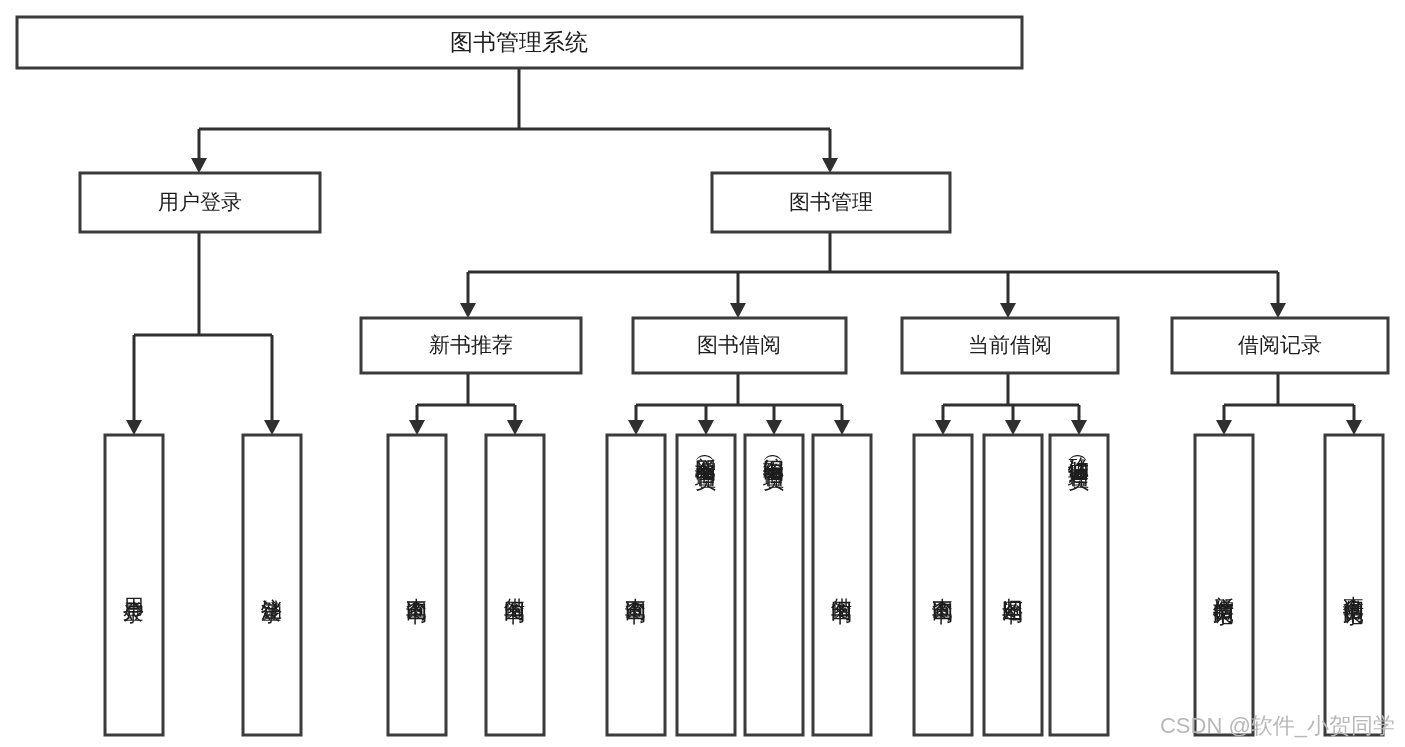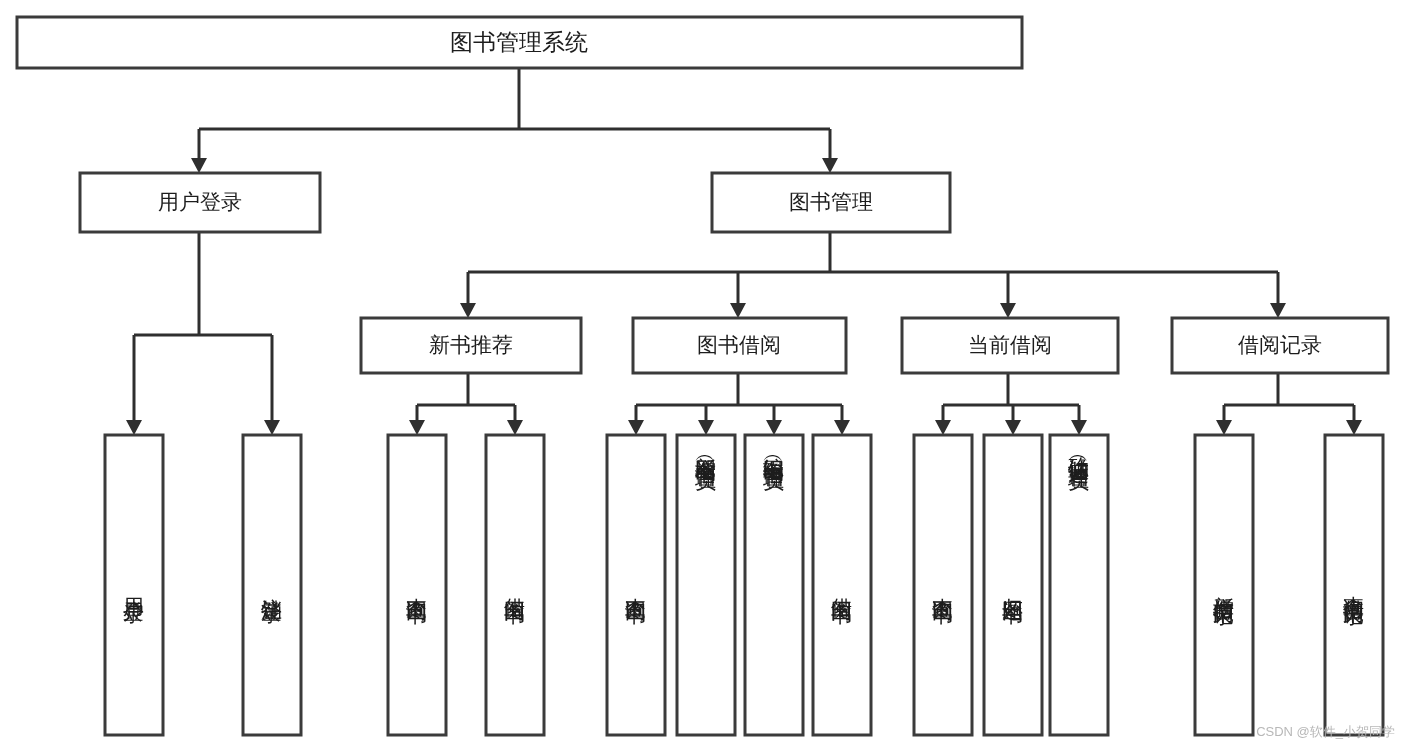--- a/index.html
+++ b/index.html
@@ -62,21 +62,21 @@
     color: #1d1d1d;
     white-space: nowrap;
     text-align: center;
     pointer-events: none;
   }
   .watermark {
     position: absolute;
     right: 10px;
     bottom: 6px;
     font-family: "Liberation Sans", "DejaVu Sans", sans-serif;
-    font-size: 13px;
+    font-size: 22px;
     color: #b8b8b8;
     white-space: nowrap;
   }
 </style>
 </head>
 <body>
 
 <div id="diagram-root">
 
   <svg class="diagram-canvas" viewBox="0 0 1405 747" xmlns="http://www.w3.org/2000/svg">

